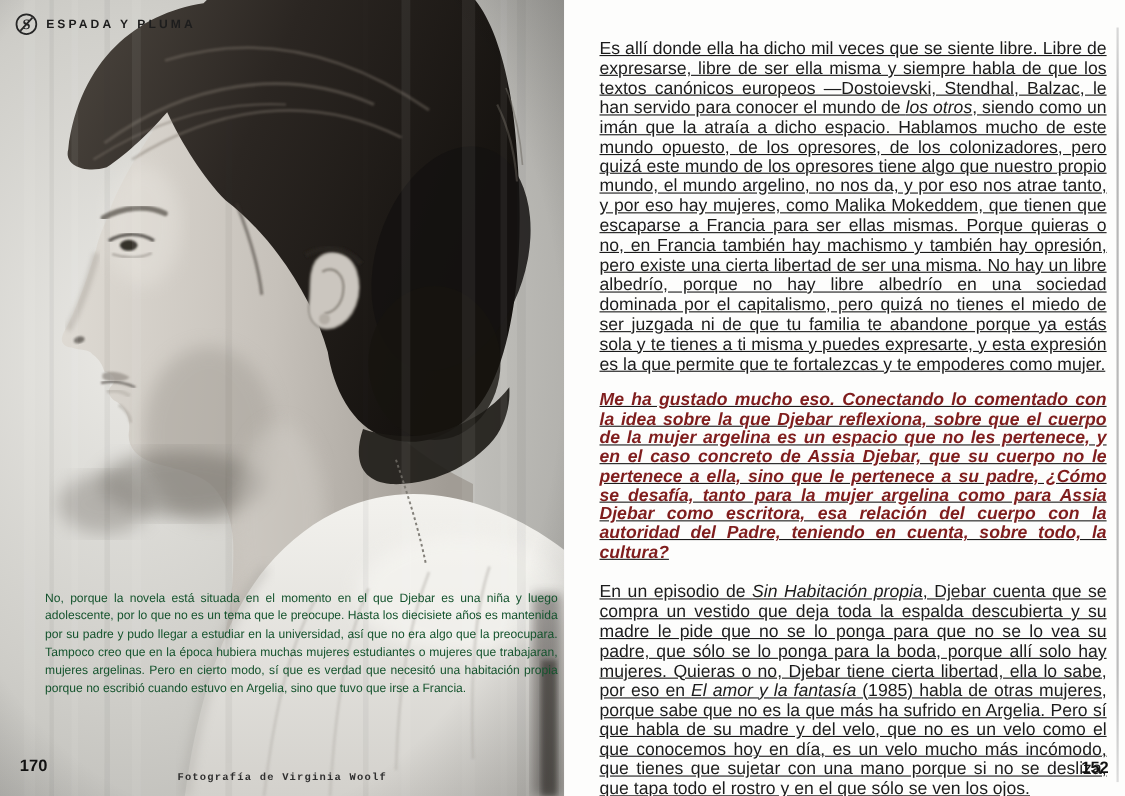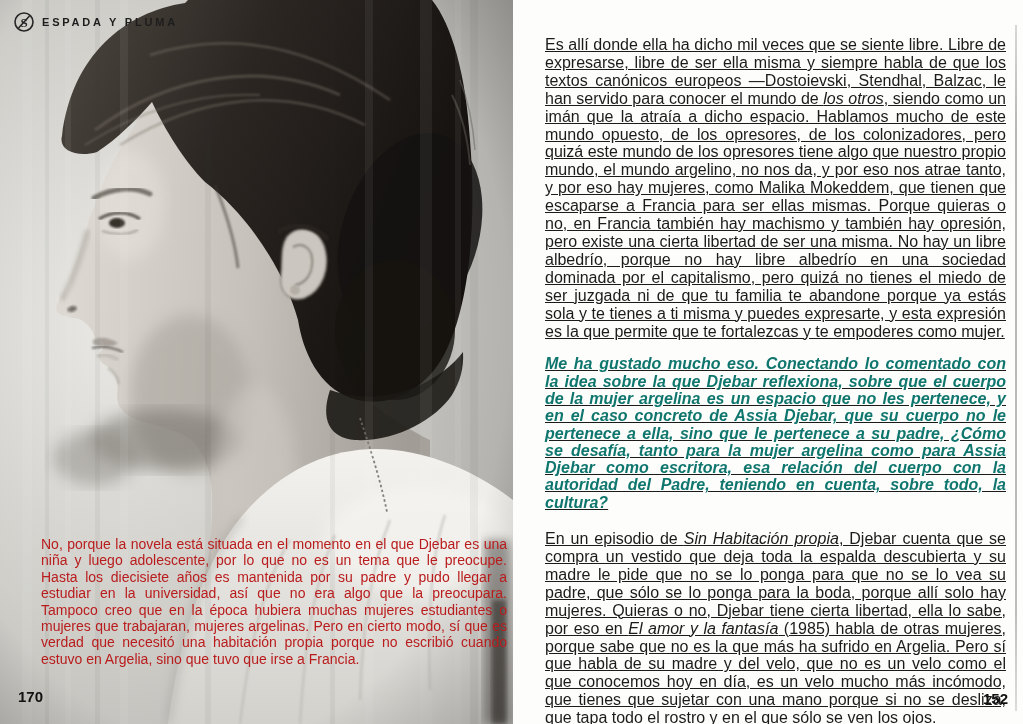--- a/index.html
+++ b/index.html
@@ -36,22 +36,22 @@
 
   .lq {
     position: absolute; left: 41px; top: 482px; width: 466px;
     font-size: 13.5px; line-height: 17.2px;
     font-weight: bold; font-style: italic;
     color: #101010; text-align: justify;
     z-index: 2;
   }
   .la {
     position: absolute; left: 41px; top: 536px; width: 466px;
-    font-size: 14px; line-height: 16.4px;
-    color: #b91c1c; text-align: justify;
+    font-size: 11px; line-height: 16.4px;
+    color: #14532d; text-align: justify;
     z-index: 2;
   }
   .page-num {
     position: absolute; font-size: 15px; font-weight: bold; color: #111; z-index: 3;
   }
   .page-num.left { left: 18px; top: 688px; }
   .page-num.right { right: 15px; top: 690px; }
   .photo-caption {
     position: absolute; left: 0; top: 701px; width: 513px;
     text-align: center;
@@ -69,21 +69,21 @@
   .rp-text {
     position: absolute; left: 32px; top: 36px; width: 461px;
     font-size: 16px; line-height: 17.9px;
     color: #1b1b1b; text-align: justify; text-decoration: underline;
   }
   .rp-text p { margin: 0; }
   .rp-text .gap1 { height: 15px; }
   .rp-text .gap2 { height: 19px; }
   .rp-question {
     font-weight: bold; font-style: italic;
-    color: #0f766e; line-height: 17.3px;
+    color: #7f1d1d; line-height: 17.3px;
   }
   .page-edge-line {
     position: absolute; left: 1015px; top: 25px;
     width: 2px; height: 686px;
     background: linear-gradient(180deg, #d8d8d8, #b6b6b6 15%, #bcbcbc 85%, #dcdcdc);
     z-index: 1;
   }
 </style>
 </head>
 <body>
@@ -212,20 +212,21 @@
         <circle cx="11" cy="11" r="9" fill="none" stroke="#262626" stroke-width="1.6"></circle>
         <text x="11" y="15.5" text-anchor="middle" font-family="Liberation Serif, serif" font-size="13" font-weight="bold" fill="#262626">S</text>
         <line x1="5.5" y1="17" x2="16.5" y2="5" stroke="#262626" stroke-width="1.6"></line>
       </svg>
       <span class="brand-name">ESPADA Y PLUMA</span>
     </div>
 
     <p class="la">No, porque la novela está situada en el momento en el que Djebar es una niña y luego adolescente, por lo que no es un tema que le preocupe. Hasta los diecisiete años es mantenida por su padre y pudo llegar a estudiar en la universidad, así que no era algo que la preocupara. Tampoco creo que en la época hubiera muchas mujeres estudiantes o mujeres que trabajaran, mujeres argelinas. Pero en cierto modo, sí que es verdad que necesitó una habitación propia porque no escribió cuando estuvo en Argelia, sino que tuvo que irse a Francia.</p>
 
     <div class="page-num left">170</div>
+    <div class="photo-caption">Fotografía de Virginia Woolf</div>
   </div>
 
   <div class="right-page">
     <div class="rp-text">
 
       <p><span>Es allí donde ella ha dicho mil veces que se siente libre. Libre de expresarse, libre de ser ella misma y siempre habla de que los textos canónicos europeos —Dostoievski, Stendhal, Balzac, le han servido para conocer el mundo de </span><i>los otros</i><span>, siendo como un imán que la atraía a dicho espacio. Hablamos mucho de este mundo opuesto, de los opresores, de los colonizadores, pero quizá este mundo de los opresores tiene algo que nuestro propio mundo, el mundo argelino, no nos da, y por eso nos atrae tanto, y por eso hay mujeres, como Malika Mokeddem, que tienen que escaparse a Francia para ser ellas mismas. Porque quieras o no, en Francia también hay machismo y también hay opresión, pero existe una cierta libertad de ser una misma. No hay un libre albedrío, porque no hay libre albedrío en una sociedad dominada por el capitalismo, pero quizá no tienes el miedo de ser juzgada ni de que tu familia te abandone porque ya estás sola y te tienes a ti misma y puedes expresarte, y esta expresión es la que permite que te fortalezcas y te empoderes como mujer.</span></p>
 
       <div class="gap1"></div>
 
       <p class="rp-question">Me ha gustado mucho eso. Conectando lo comentado con la idea sobre la que Djebar reflexiona, sobre que el cuerpo de la mujer argelina es un espacio que no les pertenece, y en el caso concreto de Assia Djebar, que su cuerpo no le pertenece a ella, sino que le pertenece a su padre, ¿Cómo se desafía, tanto para la mujer argelina como para Assia Djebar como escritora, esa relación del cuerpo con la autoridad del Padre, teniendo en cuenta, sobre todo, la cultura?</p>

